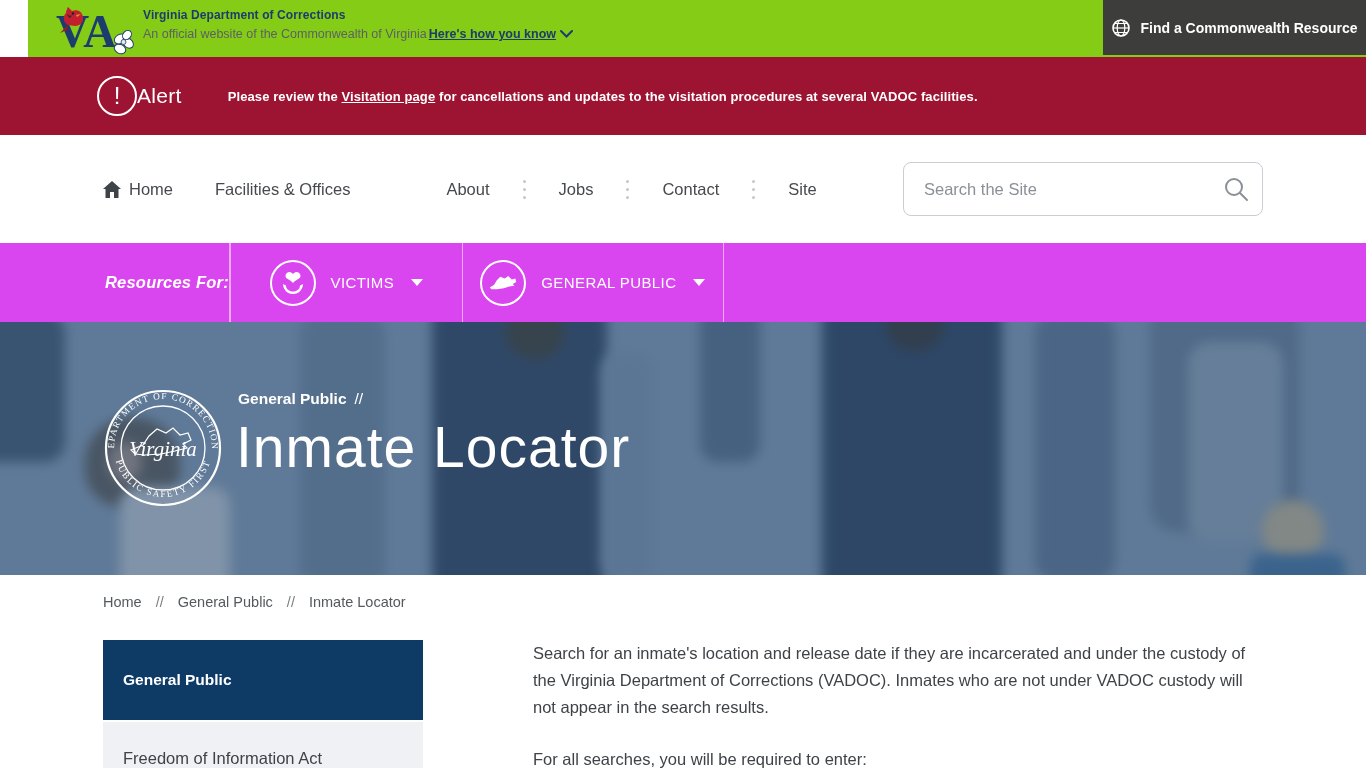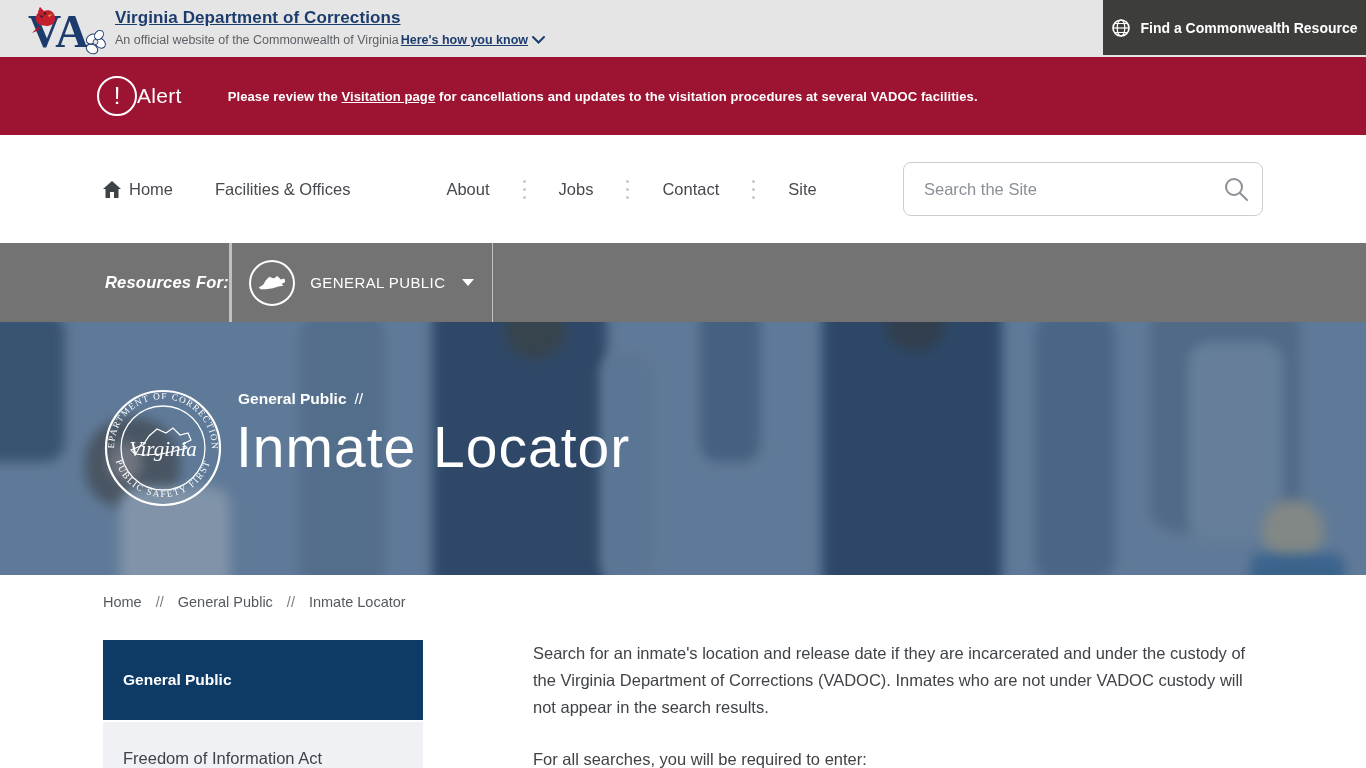--- a/index.html
+++ b/index.html
@@ -1,23 +1,23 @@
 <!DOCTYPE html>
 <html><head>
 <meta charset="utf-8">
 <style>
   * { margin:0; padding:0; box-sizing:border-box; }
   html,body { width:1366px; height:768px; overflow:hidden; background:#fff;
     font-family:"Liberation Sans", sans-serif; }
 
   
-  .top-header { position:relative; height:57px; background:#e5e5e5; }
+  .top-header { position:relative; height:57px; background:#84cc16;margin-left:28px; }
   .logo-wrap { position:absolute; left:26px; top:3px; width:82px; height:52px; }
   .brand { position:absolute; left:115px; top:8px; }
-  .brand-title { font-size:17px; font-weight:bold; color:#1d3c6e; letter-spacing:.1px;text-decoration:underline; }
+  .brand-title { font-size:12px; font-weight:bold; color:#1d3c6e; letter-spacing:.1px; }
   .brand-sub { margin-top:5px; font-size:12.5px; color:#5c6166; display:flex; align-items:center; gap:2px; }
   .how-know { color:#1d3c6e; font-weight:bold; text-decoration:underline; cursor:pointer; display:flex; align-items:center; gap:4px; }
   .cw-box { position:absolute; right:0; top:0; width:263px; height:55px; background:#3d3d3b;
     display:flex; align-items:center; justify-content:center; gap:9px; color:#fff;
     font-size:14px; font-weight:bold; cursor:pointer; }
 
   
   .alert-bar { height:78px; background:#9d1332; display:flex; align-items:center; color:#fff; }
   .alert-icon { width:40px; height:40px; margin-left:97px; border:2px solid #fff; border-radius:50%;
     display:flex; align-items:center; justify-content:center; font-size:24px; font-weight:300; flex:0 0 auto; }
@@ -33,21 +33,21 @@
   .ni-fac { margin-right:96px; }
   .dot-sep { display:flex; flex-direction:column; gap:5px; margin:0 33px; }
   .dot-sep i { width:3px; height:3px; border-radius:50%; background:#c4c6c9; }
   .search-wrap { position:absolute; left:903px; top:27px; width:360px; height:54px; }
   .search-input { width:100%; height:100%; border:1px solid #c9ced3; border-radius:8px;
     padding:0 48px 0 20px; font-size:16.5px; color:#444; font-family:"Liberation Sans",sans-serif; outline:none; }
   .search-input::placeholder { color:#8a9097; }
   .search-btn { position:absolute; right:14px; top:14px; width:26px; height:26px; background:none; border:none; cursor:pointer; }
 
   
-  .res-bar { height:79px; background:#737373; display:flex; align-items:stretch; color:#fff; position:relative; }
+  .res-bar { height:79px; background:#d946ef; display:flex; align-items:stretch; color:#fff; position:relative; }
   .res-label { font-size:16.5px; font-style:italic; font-weight:bold; align-self:center;
     margin-left:105px; letter-spacing:.2px; white-space:nowrap; }
   .res-btn { display:flex; align-items:center; justify-content:center; gap:15px; cursor:pointer; }
   .res-btn .circle-icon { width:46px; height:46px; border:2px solid #fff; border-radius:50%;
     display:flex; align-items:center; justify-content:center; flex:0 0 auto; }
   .res-btn .rb-label { font-size:15px; letter-spacing:.4px; text-align:center; line-height:17px; }
   .rb-fam { width:262px; margin-left:0; }
   .rb-div { width:1px; background:rgba(255,255,255,.55); margin:0; }
   .rb-inm { width:257px; }
   .rb-inm .rb-label { width:140px; }
@@ -188,20 +188,30 @@
         <line x1="17" y1="17" x2="24" y2="24" stroke="#8a9097" stroke-width="2" stroke-linecap="round"></line>
       </svg>
     </button>
   </div>
 </nav>
 
 <section class="res-bar">
   <div class="res-label">Resources For:</div>
   <div class="rb-div"></div>
   <div class="rb-div"></div>
+  <div class="res-btn rb-vic">
+    <span class="circle-icon">
+      <svg width="28" height="28" viewBox="0 0 28 28">
+        <path d="M14 14 C11 10 6.5 10.5 6.5 6.8 C6.5 4.4 8.6 3 10.5 3 C12 3 13.3 4 14 5.2 C14.7 4 16 3 17.5 3 C19.4 3 21.5 4.4 21.5 6.8 C21.5 10.5 17 10 14 14 Z" fill="#fff"></path>
+        <path d="M4 15 C4 20 8 25 14 25 C20 25 24 20 24 15 L21 16.5 C21 20 18 22.5 14 22.5 C10 22.5 7 20 7 16.5 Z" fill="#fff"></path>
+      </svg>
+    </span>
+    <span class="rb-label">VICTIMS</span>
+    <span class="caret"></span>
+  </div>
   <div class="rb-div"></div>
   <div class="res-btn rb-gen">
     <span class="circle-icon">
       <svg width="30" height="20" viewBox="0 0 34 20">
         <path d="M2 15 L7 12 L10 7 L14 3 L19 5 L23 2 L27 6 L31 5 L32 9 L28 11 L30 13 L24 14 L18 16 L10 17 L4 17 Z" fill="#fff"></path>
       </svg>
     </span>
     <span class="rb-label">GENERAL PUBLIC</span>
     <span class="caret"></span>
   </div>

